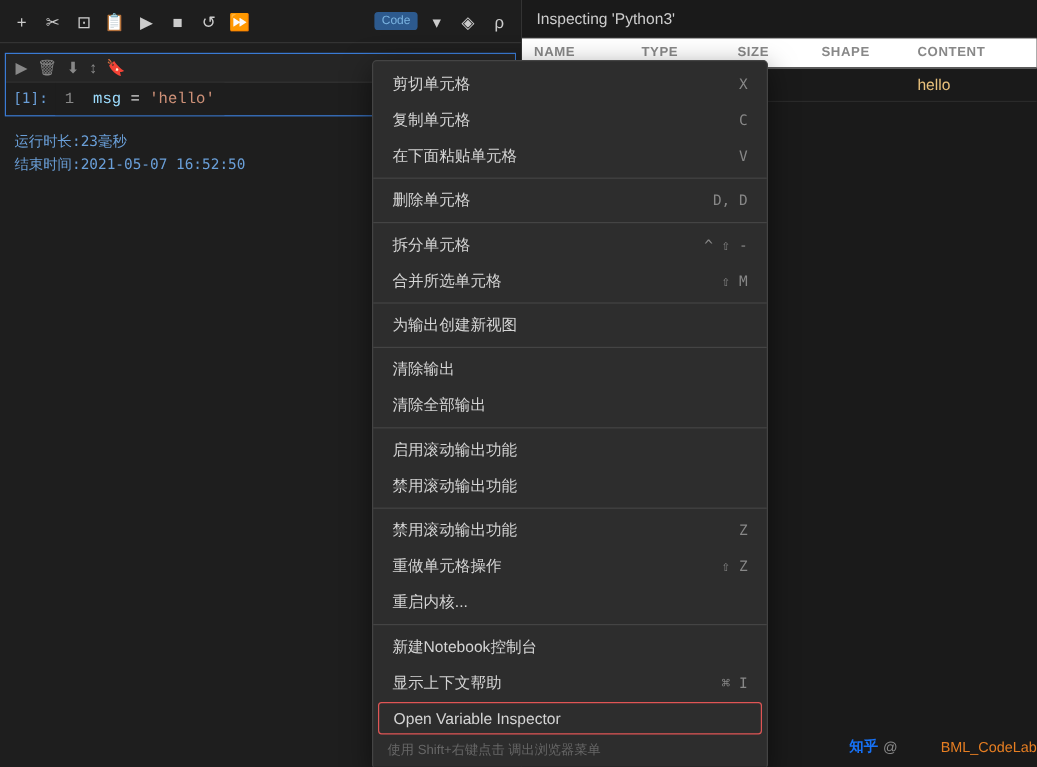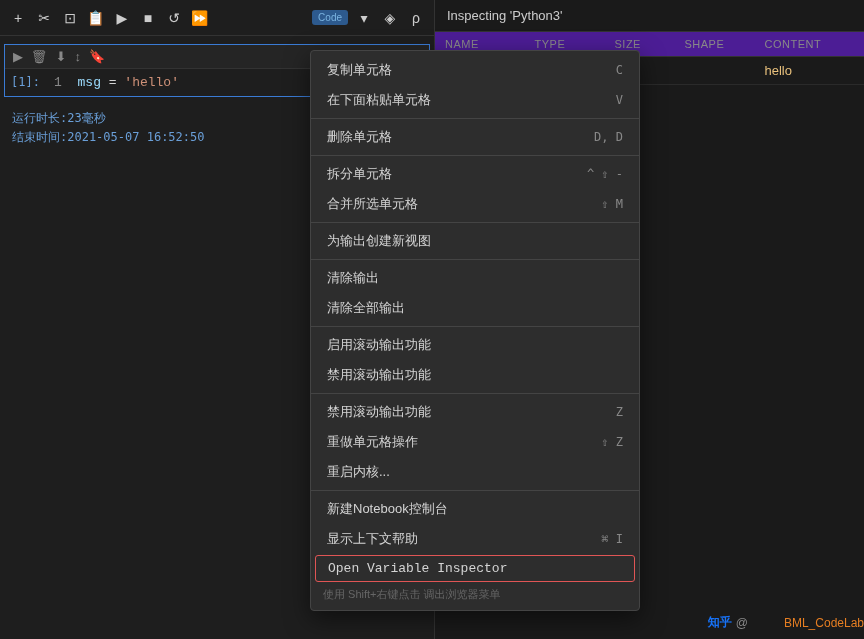--- a/index.html
+++ b/index.html
@@ -29,21 +29,22 @@
       padding: 8px 12px;
       border-bottom: 1px solid #333;
       background: #1a1a1a;
     }
 
     .inspector-table-header {
       display: grid;
       grid-template-columns: 1fr 80px 70px 80px 1fr;
       padding: 6px 10px;
       border-bottom: 1px solid #333;
-      background: #4c1d95;
+      background: #ffffff;
+      font-weight: bold;
     }
 
     .inspector-table-header span {
       color: #888;
       font-size: 11px;
       text-transform: uppercase;
       letter-spacing: 0.5px;
     }
 
     .inspector-table-row {
@@ -177,21 +178,20 @@
       color: #d4d4d4;
       font-size: 13px;
     }
 
     .menu-item.highlighted {
       background: transparent;
       border: 1.5px solid #e05555;
       margin: 1px 4px;
       border-radius: 3px;
       padding: 5px 12px;
-      font-family: Liberation Mono, monospace;
     }
 
     .menu-item .shortcut {
       color: #888;
       font-size: 12px;
       font-family: monospace;
     }
 
     .menu-separator {
       height: 1px;
@@ -287,20 +287,24 @@
   </div>
 
   <div style="margin: 0 4px 8px 4px; padding: 4px 8px;">
     <div class="output-meta">运行时长:23毫秒</div>
     <div class="output-meta">结束时间:2021-05-07 16:52:50</div>
   </div>
 </div>
 
 <div class="context-menu">
   <div class="menu-item">
+    <span>剪切单元格</span>
+    <span class="shortcut">X</span>
+  </div>
+  <div class="menu-item">
     <span>复制单元格</span>
     <span class="shortcut">C</span>
   </div>
   <div class="menu-item">
     <span>在下面粘贴单元格</span>
     <span class="shortcut">V</span>
   </div>
   <div class="menu-separator"></div>
   <div class="menu-item">
     <span>删除单元格</span>

